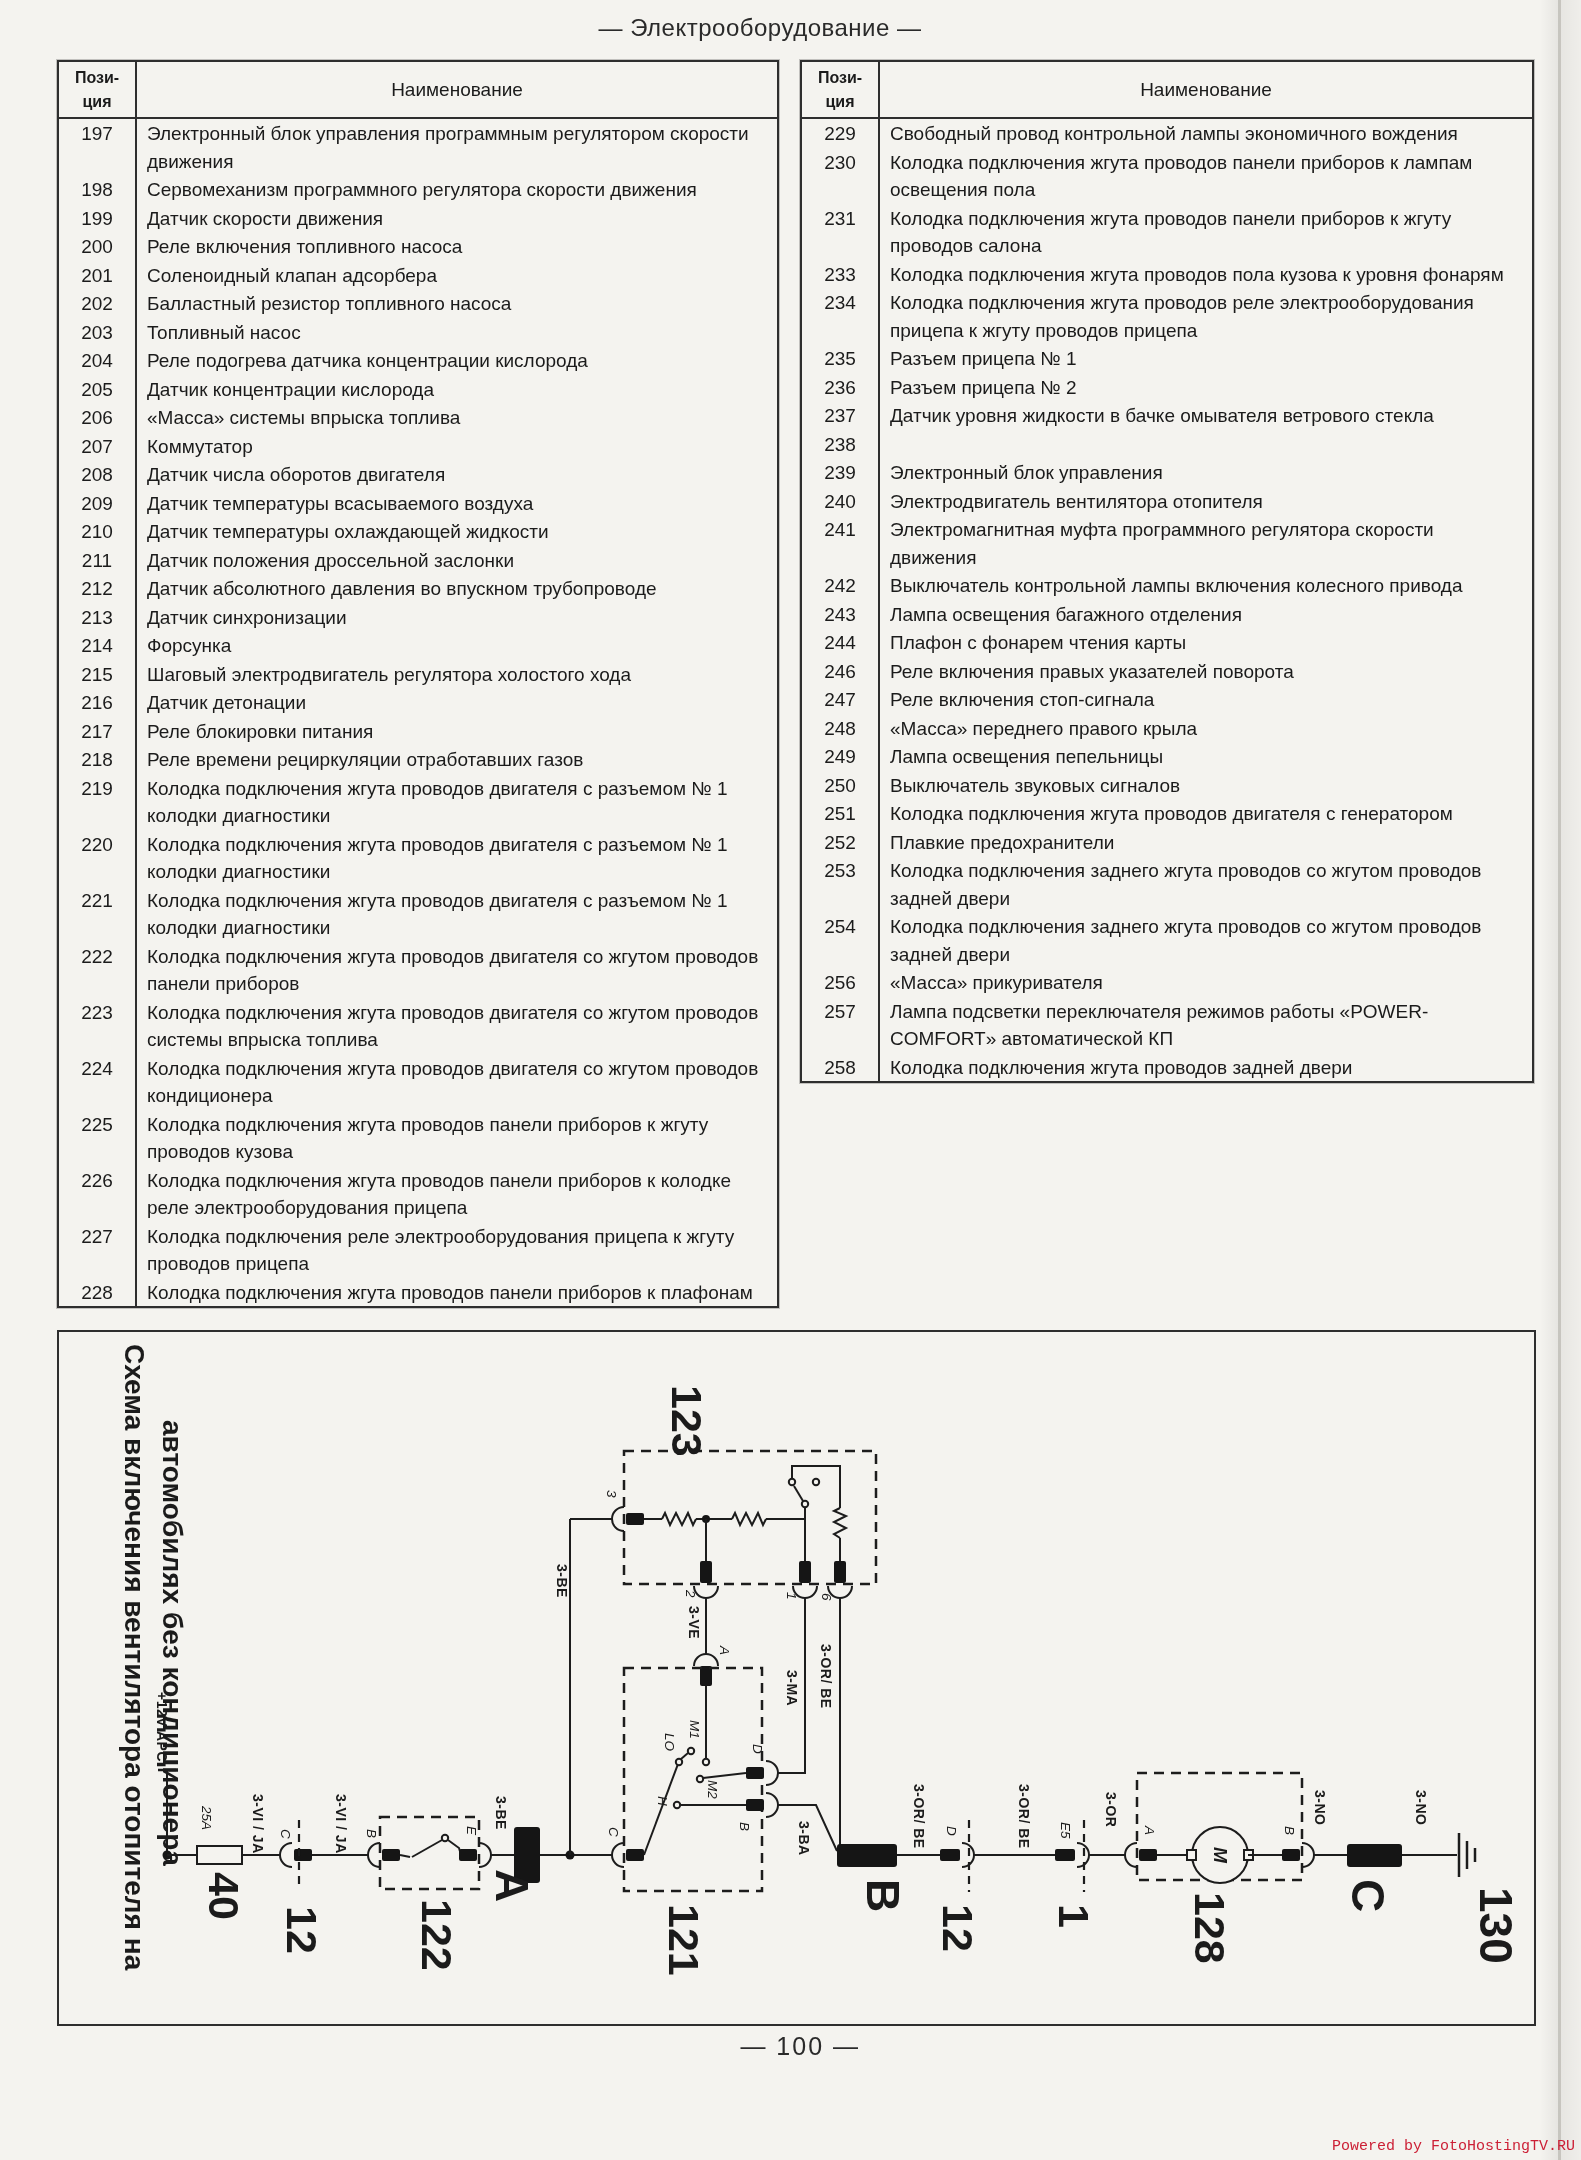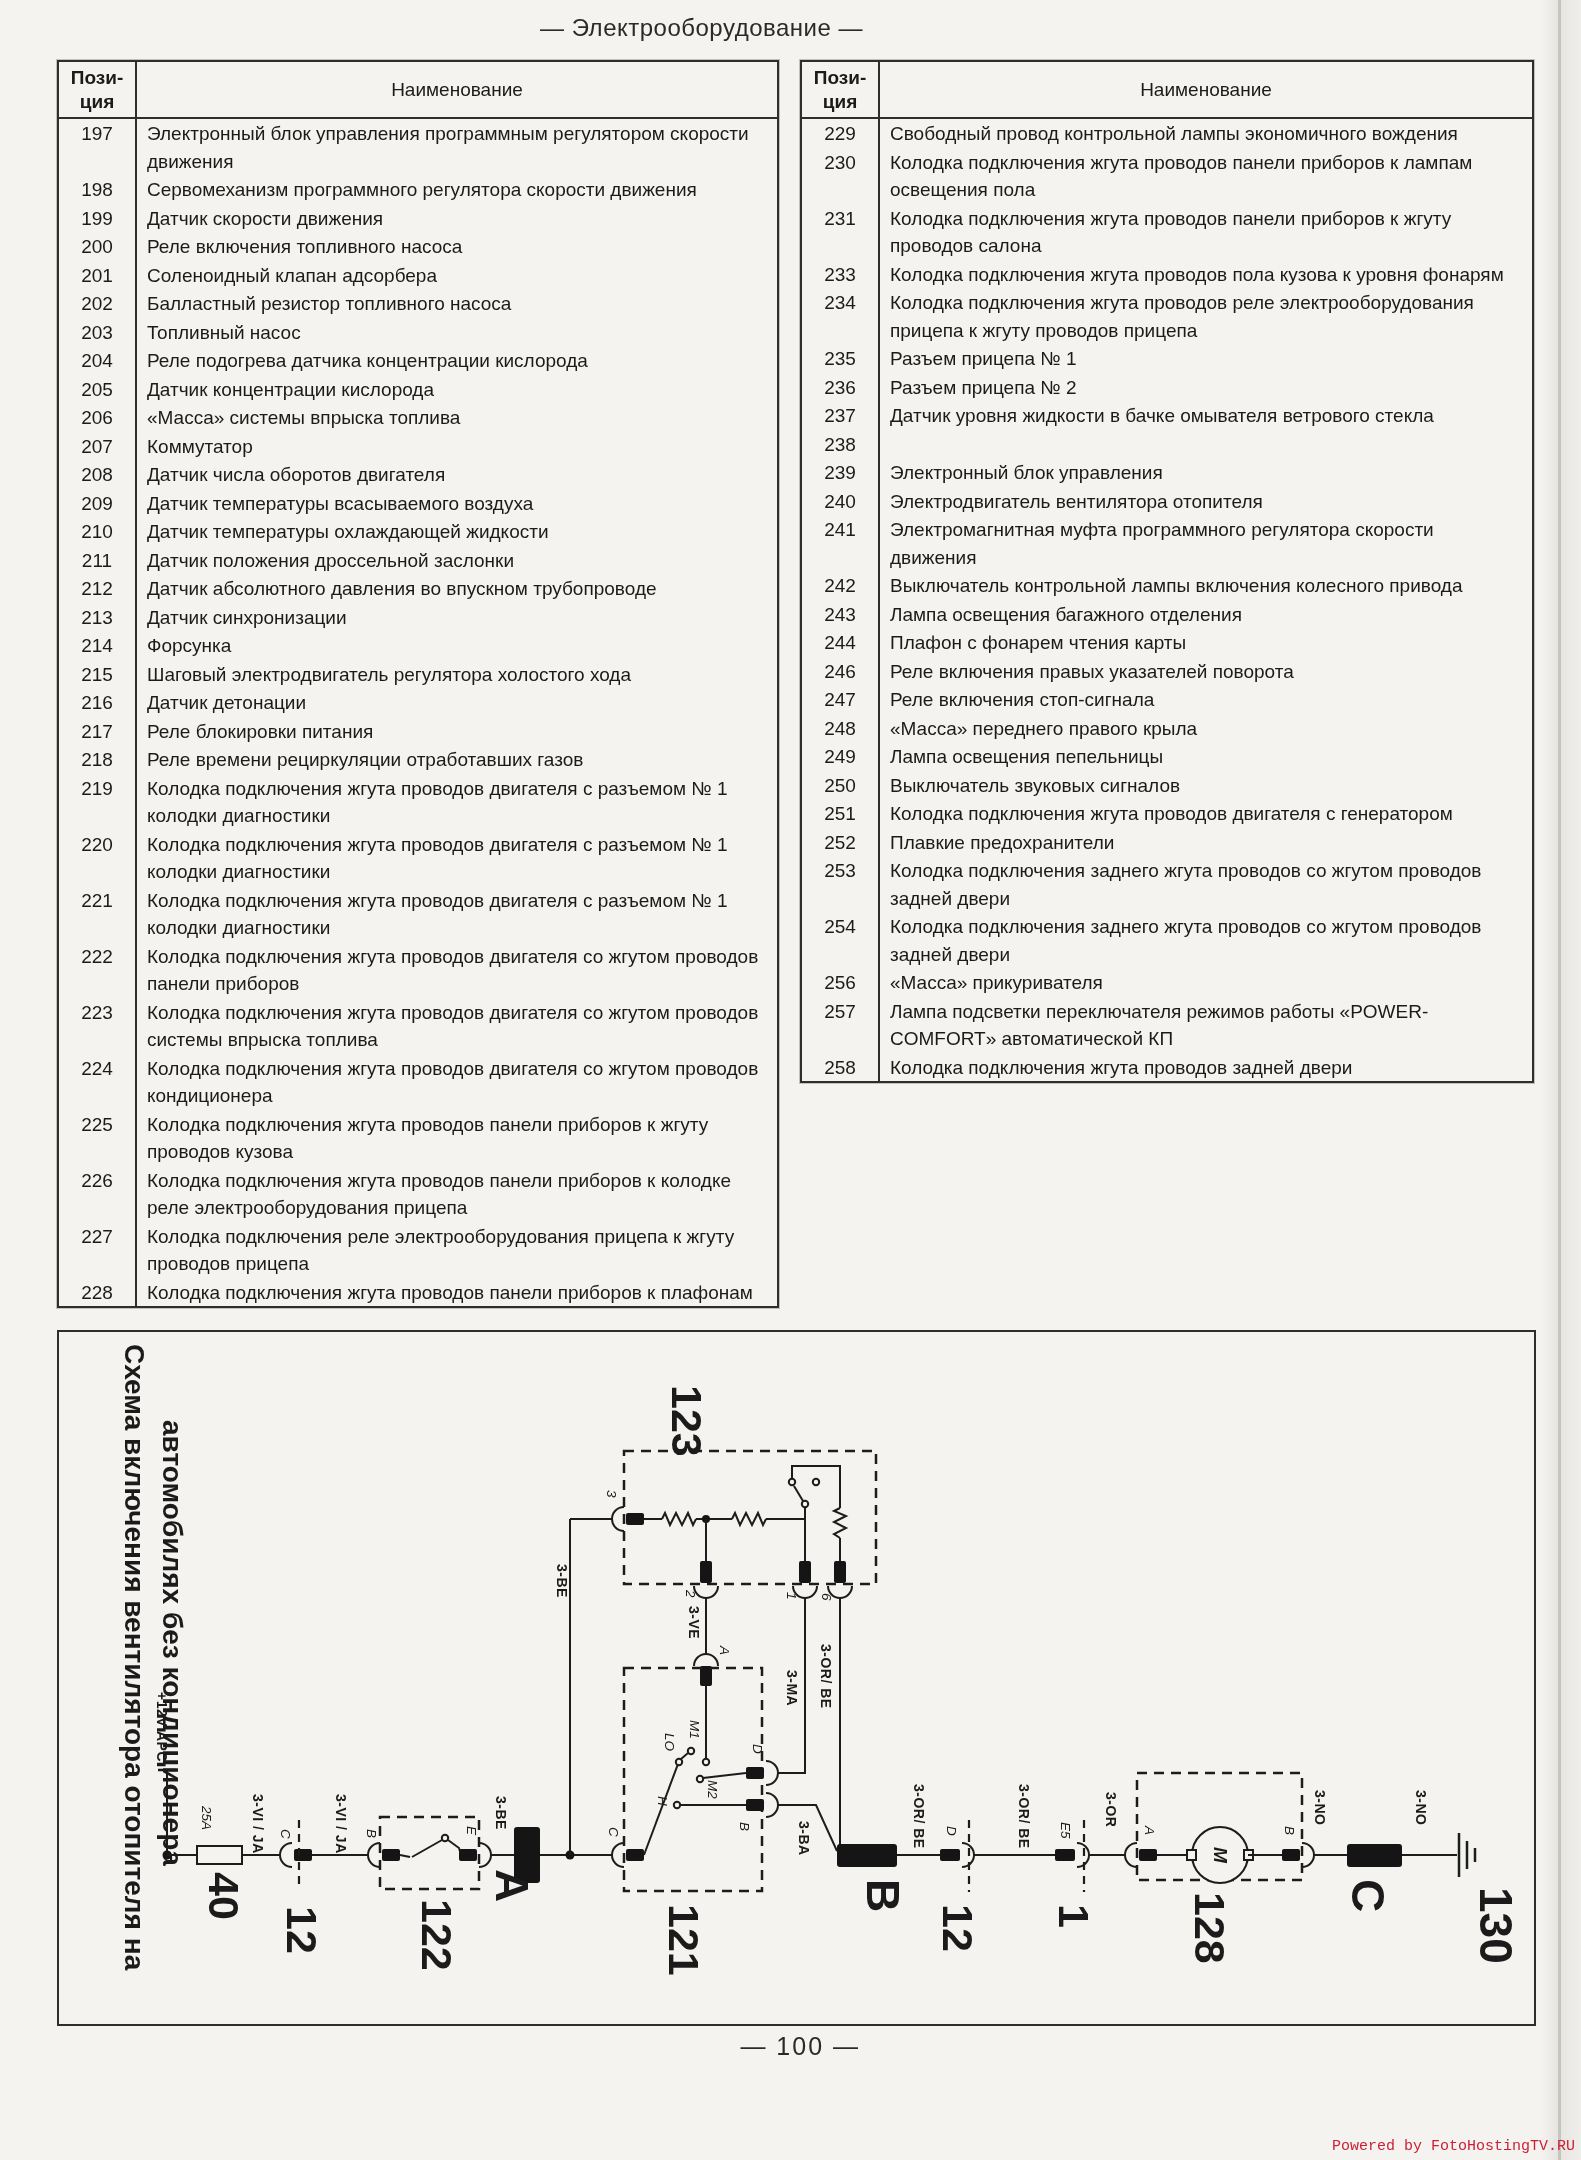--- a/index.html
+++ b/index.html
@@ -4,22 +4,22 @@
 <style>
   html,body{margin:0;padding:0;}
   body{
     width:1581px;height:2160px;position:relative;
     background:#f4f3ef;
     font-family:"Liberation Sans", sans-serif;
     color:#1b1b1b;
     overflow:hidden;
   }
   .page-header{
-    position:absolute;left:540px;top:14px;width:400px;
-    font-size:24px;color:#2a2a2a;letter-spacing:.5px;
+    position:absolute;left:560px;top:14px;width:400px;
+    text-align:center;font-size:24px;color:#2a2a2a;letter-spacing:.5px;
   }
   .edge-shadow{
     position:absolute;top:0;left:1540px;width:41px;height:2160px;
     background:linear-gradient(to right,rgba(0,0,0,0) 0%,rgba(0,0,0,.06) 45%,rgba(0,0,0,.02) 100%);
   }
   .edge-line{
     position:absolute;top:0;left:1558px;width:3px;height:2160px;
     background:#b5b3ac;opacity:.65;
   }
   
@@ -27,21 +27,21 @@
     position:absolute;top:60px;
     border:2px solid #2e2e2e;
     background:#f4f3ef;
     box-shadow:0 0 0 1px rgba(40,40,40,.25);
   }
   .ptable.left{left:57px;width:718px;}
   .ptable.right{left:800px;width:730px;}
   .thead{display:flex;border-bottom:2px solid #2e2e2e;}
   .th-pos{
     width:76px;flex:0 0 76px;border-right:2px solid #2e2e2e;
-    text-align:center;font-weight:bold;font-size:19px;line-height:24px;
+    text-align:center;font-weight:bold;font-size:16px;line-height:24px;
     padding:4px 0 3px 0;
   }
   .th-name{
     flex:1;display:flex;align-items:center;justify-content:center;
     font-weight:normal;font-size:19px;
   }
   .trow{display:flex;}
   .td-pos{
     width:76px;flex:0 0 76px;border-right:2px solid #2e2e2e;
     text-align:center;font-size:19px;line-height:27.5px;padding-top:1px;

